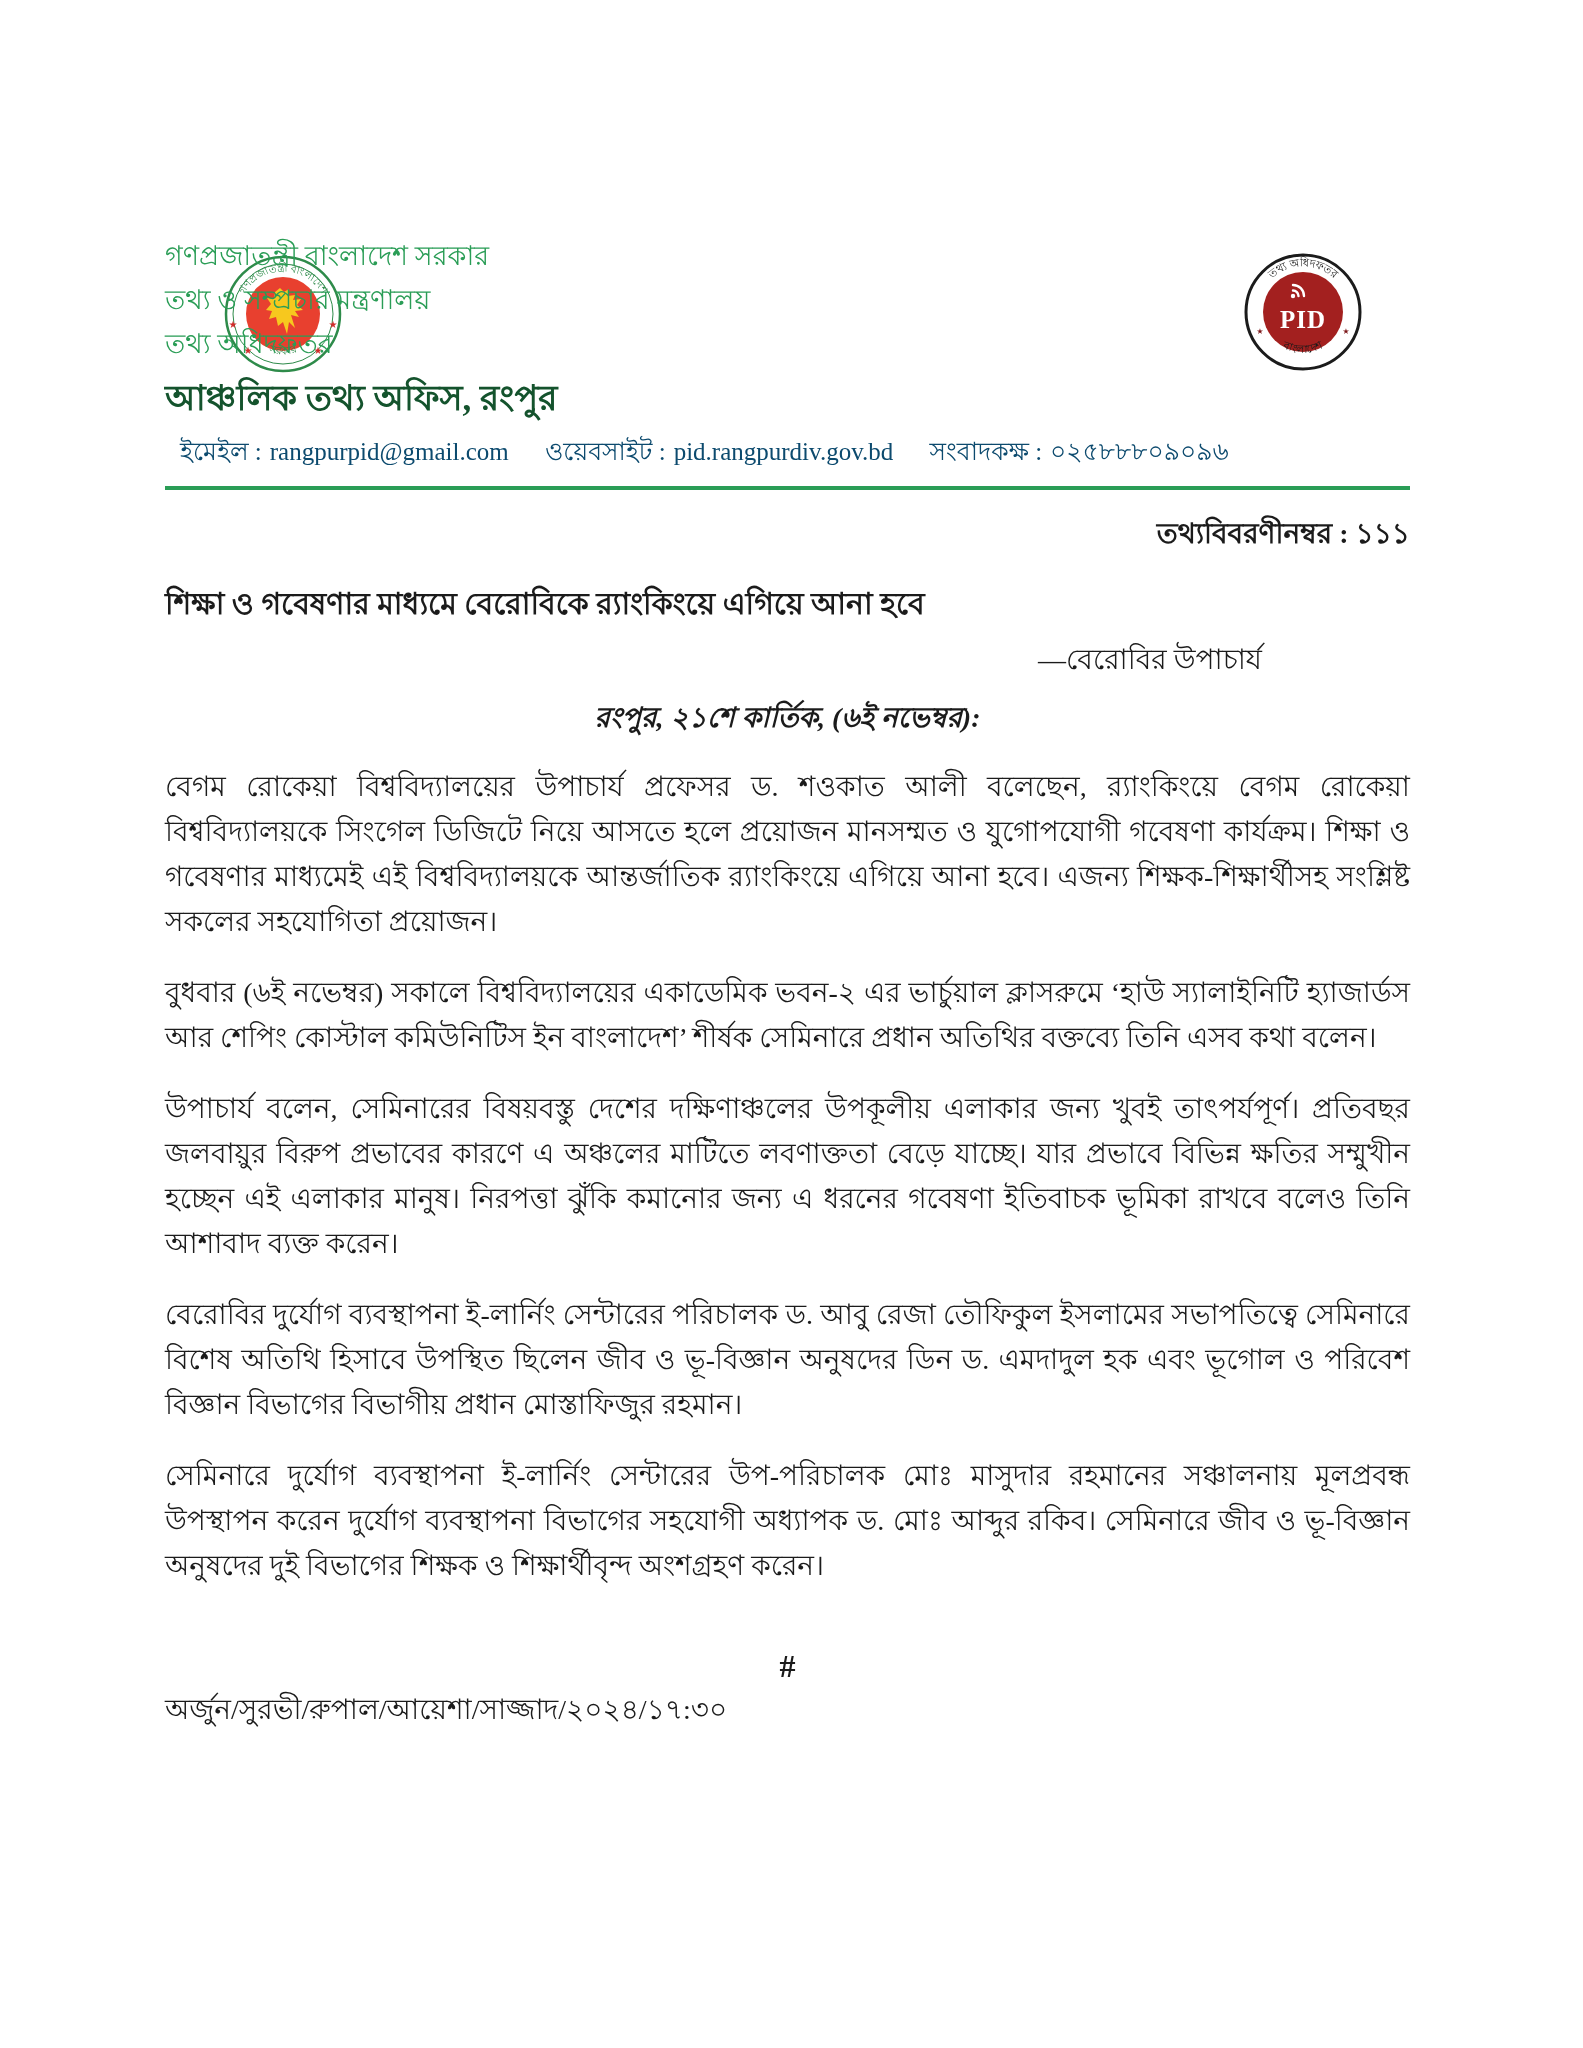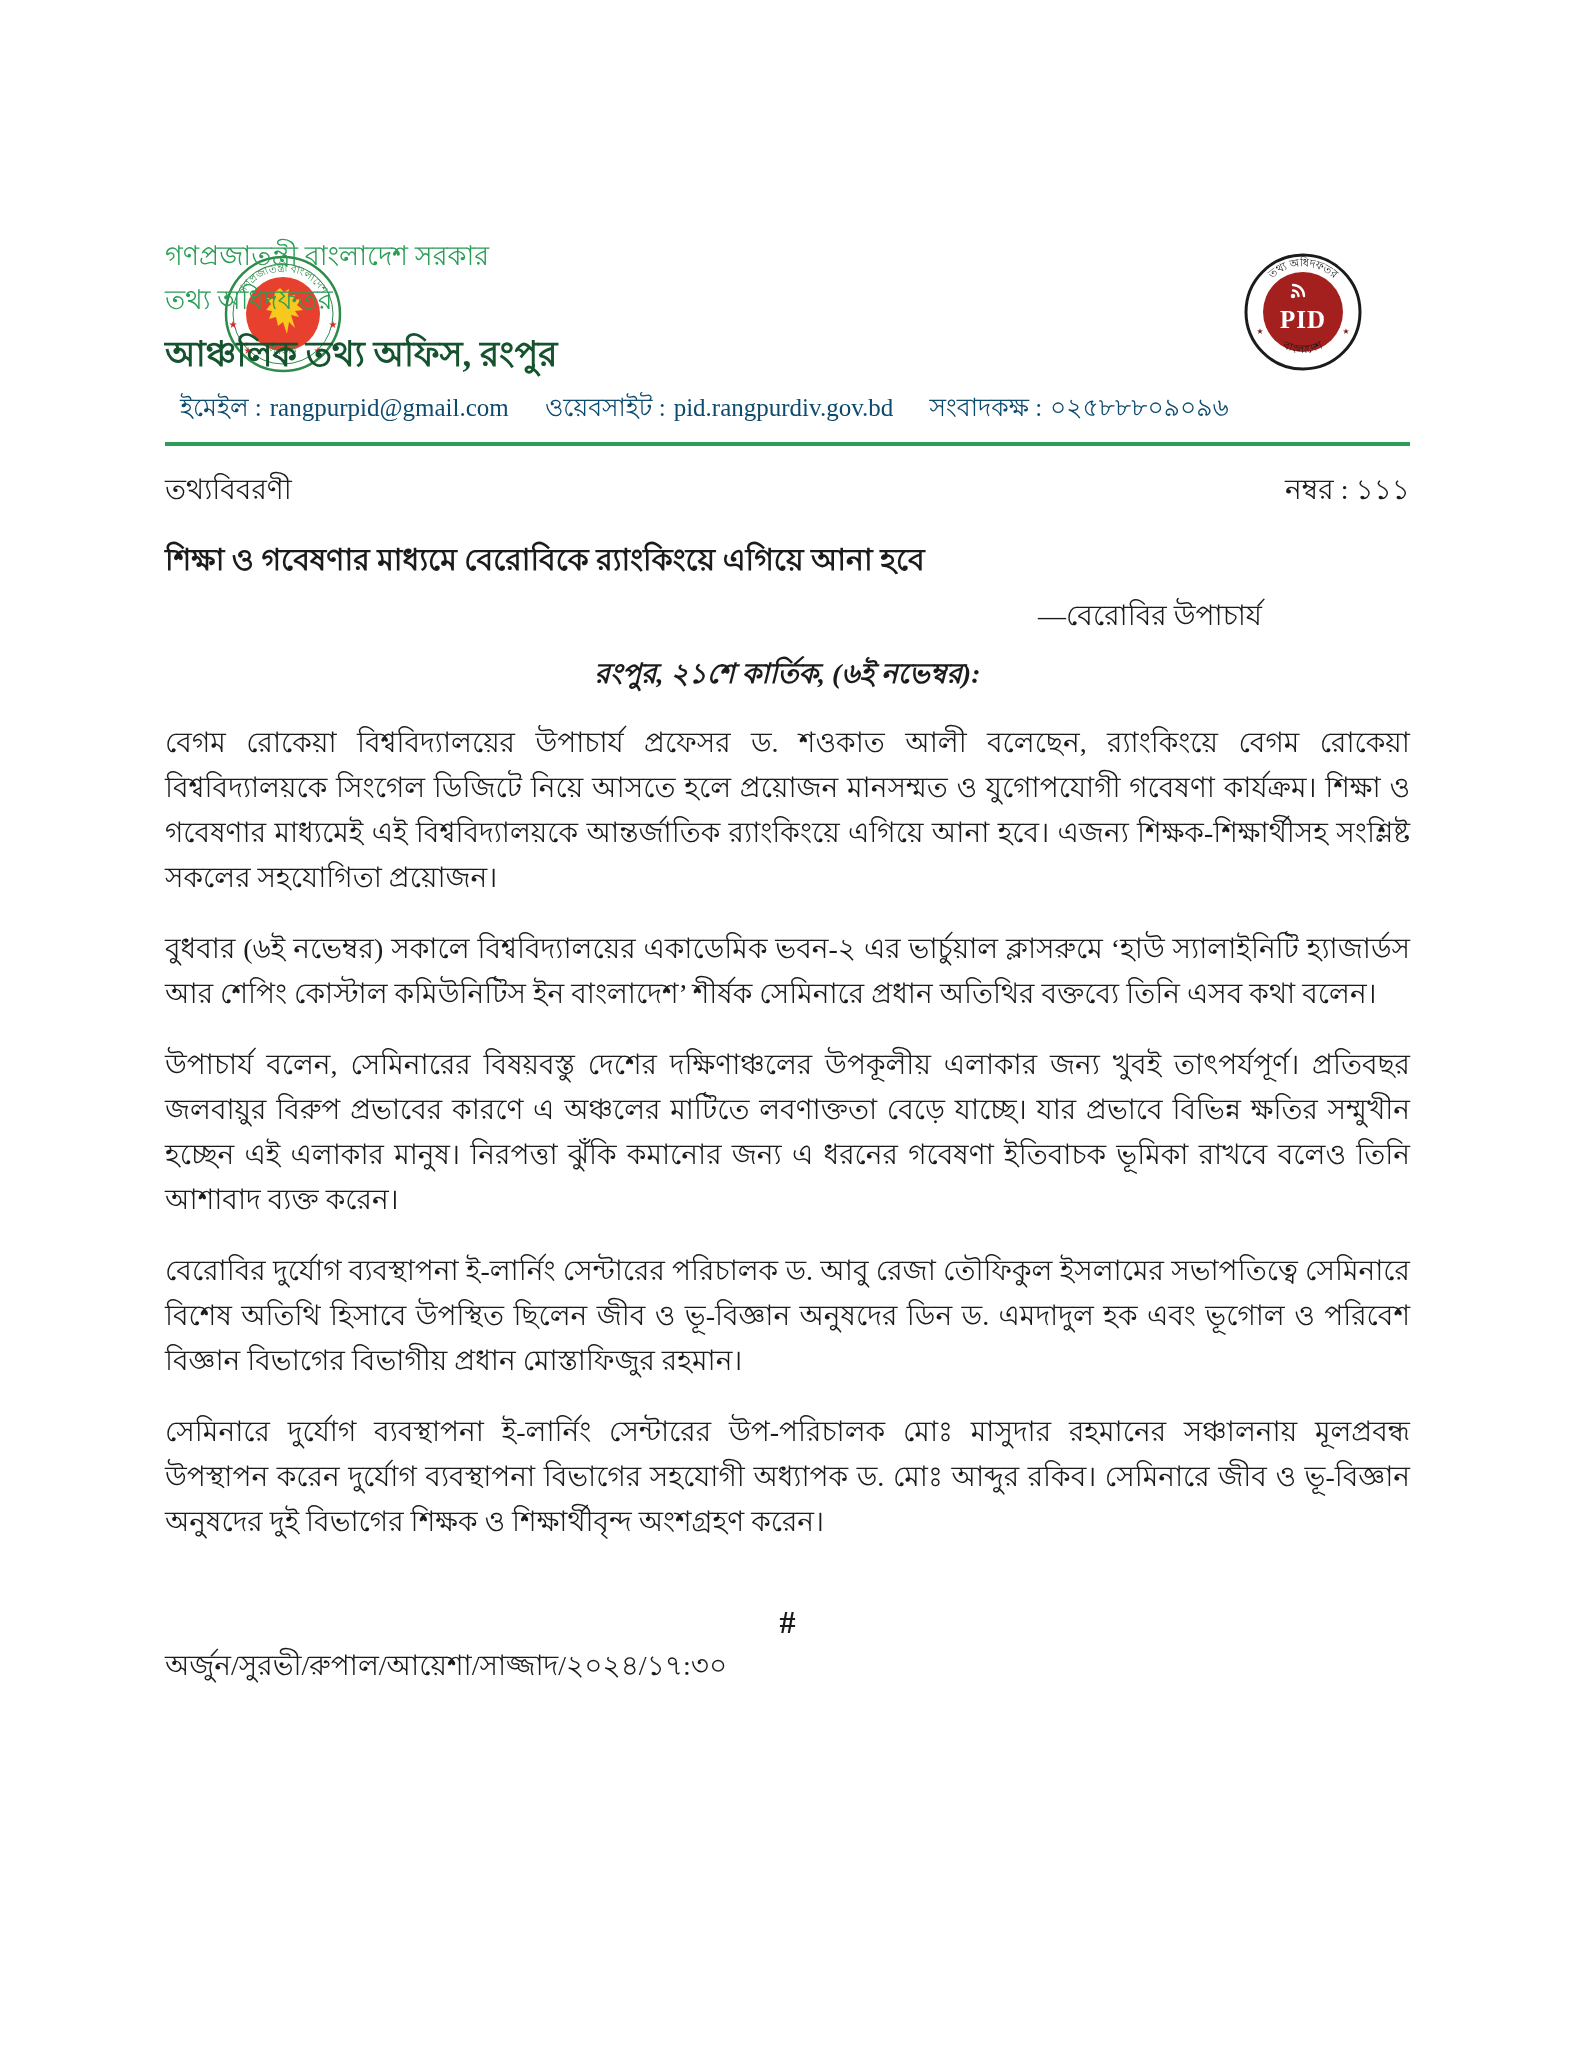--- a/index.html
+++ b/index.html
@@ -23,22 +23,22 @@
   .contact-group .lbl { margin-right:8px; }
 
   .logo { position:absolute; width:120px; height:120px; }
   .logo-left  { left:223px; top:254px; }
   .logo-right { left:1243px; top:252px; }
   .logo svg { width:100%; height:100%; display:block; }
 
   .divider { border:none; border-top:4px solid #2a9d56; margin:16px 0 0 0; }
 
   
-  .meta-row { display:flex; justify-content:space-between; margin-top:24px;
-              font-size:28px; font-weight:normal; line-height:40px; }
+  .meta-row { display:flex; justify-content:flex-end; margin-top:24px;
+              font-size:28px; font-weight:bold; line-height:40px; }
 
   
   .title { text-align:left; font-size:30px; font-weight:bold; margin:28px 0 0 0; line-height:44px; }
   .byline { text-align:right; padding-right:148px; font-size:28px; margin-top:14px; line-height:40px; }
   .dateline { font-size:28px; font-weight:bold; font-style:italic; margin-top:18px; line-height:40px;text-align:center; }
   .body-para { font-size:28px; line-height:45px; text-align:justify; margin:26px 0 0 0; }
   .end-mark { text-align:center; font-size:32px; font-weight:600; margin-top:58px; line-height:40px; }
   .credit-line { font-size:28px; margin-top:4px; line-height:40px; }
 </style>
 </head>
@@ -91,20 +91,21 @@
       <text font-size="11" fill="#1b1b1b">
         <textPath href="#pid-arc-bottom" startOffset="50%" text-anchor="middle">বাংলাদেশ</textPath>
       </text>
     </svg>
   </div>
 
   <div class="content">
 
     <header class="letterhead">
       <div class="gov-line">গণপ্রজাতন্ত্রী বাংলাদেশ সরকার</div>
+      <div class="gov-line">তথ্য ও সম্প্রচার মন্ত্রণালয়</div>
       <div class="gov-line">তথ্য অধিদফতর</div>
       <div class="office-name">আঞ্চলিক তথ্য অফিস, রংপুর</div>
       <div class="contact-line">
         <span class="contact-group">
           <span class="lbl">ইমেইল :</span><span>rangpurpid@gmail.com</span>
         </span>
         <span class="contact-group">
           <span class="lbl">ওয়েবসাইট :</span><span>pid.rangpurdiv.gov.bd</span>
         </span>
         <span class="contact-group">

